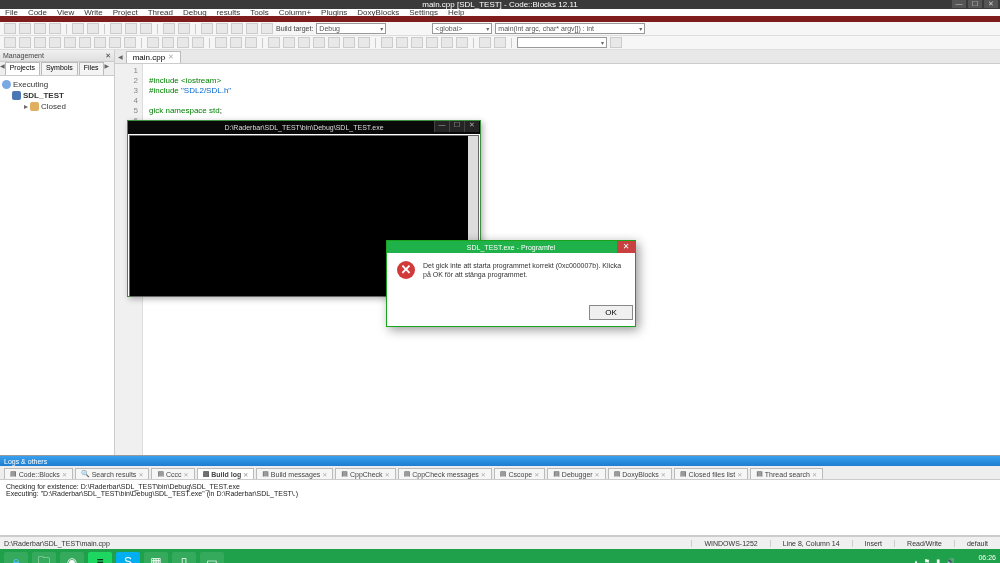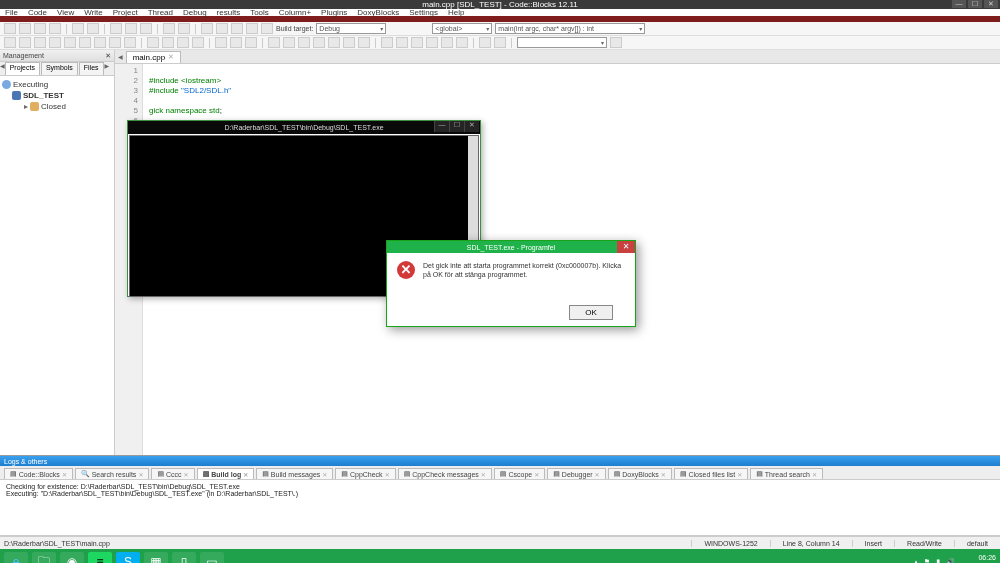--- a/index.html
+++ b/index.html
@@ -59,21 +59,21 @@
 .console-body { height:calc(100% - 13px); background:#000; border:1px solid #666; margin:1px; position:relative; }
 .console-body .sb { position:absolute; right:0; top:0; width:10px; height:100%; background:#ddd; }
 
 
 .error-dlg { position:absolute; left:386px; top:240px; width:250px; height:87px; border:1px solid #19a319; background:#fff; box-shadow:3px 3px 10px rgba(0,0,0,0.4); }
 .error-title { height:12px; background:#1fb24b; color:#fff; font-size:7px; display:flex; align-items:center; justify-content:center; position:relative; }
 .error-title .cx { position:absolute; right:0; top:0; width:18px; height:12px; background:#c94040; color:#fff; text-align:center; font-size:8px; line-height:12px; }
 .error-body { padding:8px 10px; display:flex; gap:8px; align-items:flex-start; }
 .err-icon { width:18px; height:18px; border-radius:50%; background:#d23a3a; color:#fff; font-weight:bold; font-size:13px; text-align:center; line-height:18px; flex-shrink:0; }
 .err-text { font-size:7px; color:#333; line-height:9px; }
-.error-btns { position:absolute; bottom:6px; right:22px; }
+.error-btns { position:absolute; bottom:6px; right:2px; }
 .ok-btn { width:44px; height:15px; font-size:8px; border:1px solid #888; background:#f0f0f0; }
 
 .tiny-arrow { font-size:6px; color:#666; }
 </style>
 </head>
 <body>
 
 <div class="title-bar">
   <span class="title-text">main.cpp [SDL_TEST] - Code::Blocks 12.11</span>
   <div class="win-controls">

